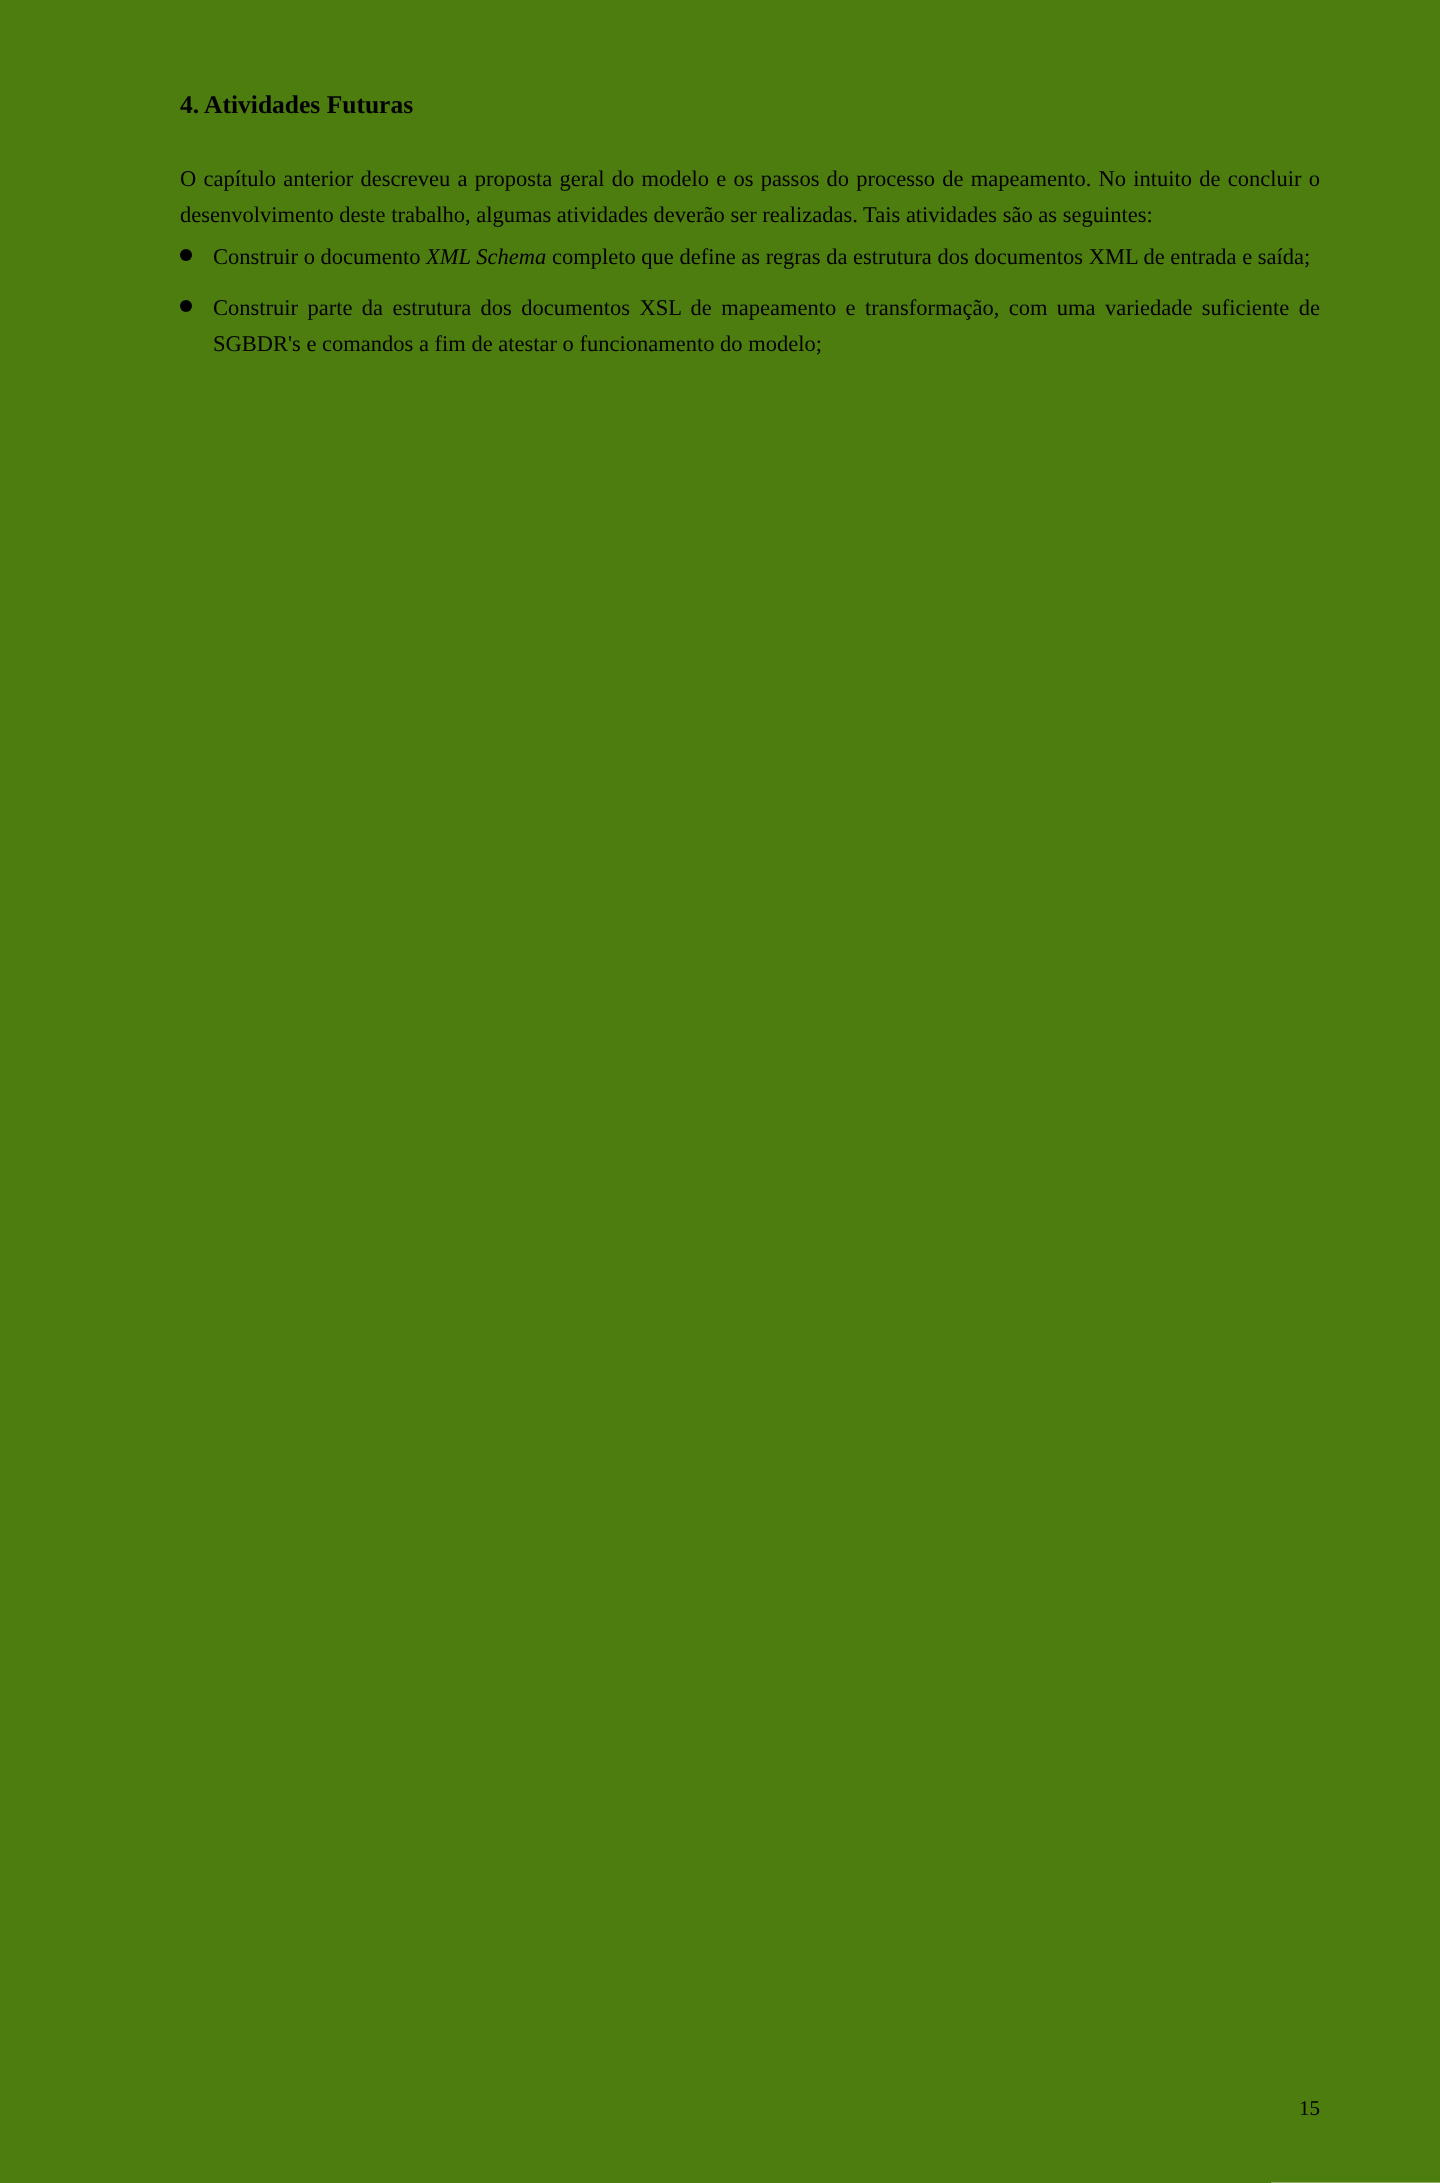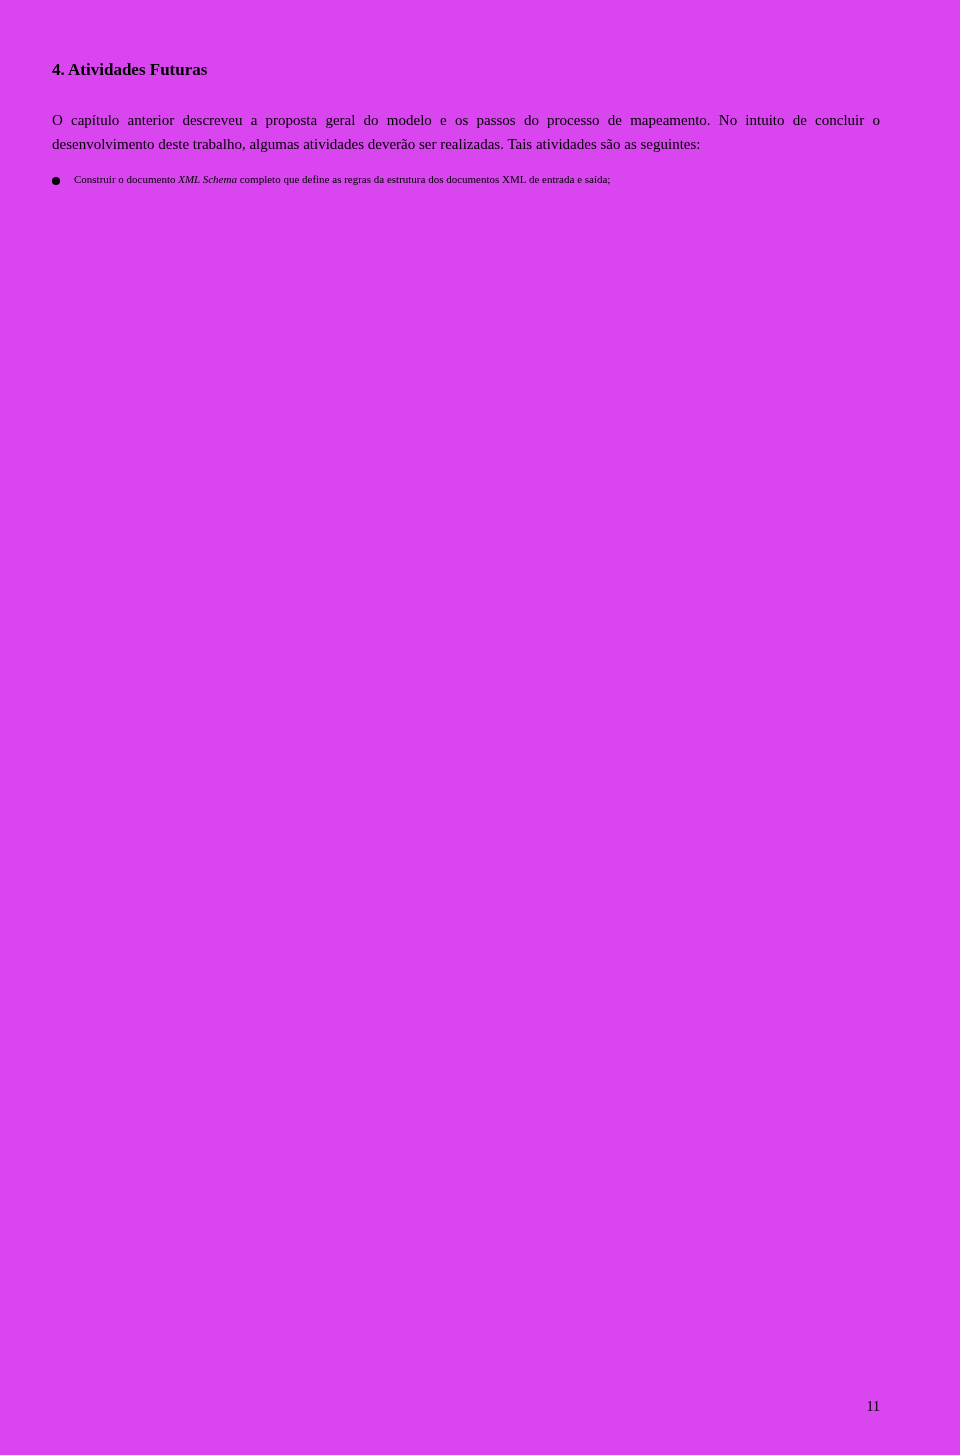--- a/index.html
+++ b/index.html
@@ -14,49 +14,49 @@
       font-size: 15px;
       color: #000000;
       width: 960px;
       min-height: 1455px;
       position: relative;
     }
 
     .page {
       width: 960px;
       min-height: 1455px;
-      background: #d946ef;
-      padding: 60px 80px 80px 52px;
+      background: #4d7c0f;
+      padding: 60px 80px 80px 120px;
       position: relative;
     }
 
     .chapter-title {
       font-size: 17px;
       font-weight: bold;
       margin-bottom: 28px;
     }
 
     .paragraph {
       font-size: 15px;
       line-height: 1.6;
       text-align: justify;
-      margin-bottom: 15px;
+      margin-bottom: 4px;
     }
 
     .bullet-list {
       list-style: none;
       padding: 0;
       margin: 0;
     }
 
     .bullet-list li {
       display: flex;
       align-items: flex-start;
       margin-bottom: 10px;
-      font-size: 11px;
+      font-size: 15px;
       line-height: 1.6;
       text-align: justify;
     }
 
     .bullet-dot {
       display: inline-block;
       width: 8px;
       height: 8px;
       background: #000;
       border-radius: 50%;
@@ -93,20 +93,26 @@
 
   <ul class="bullet-list">
 
     <li>
       <span class="bullet-dot"></span>
       <span class="bullet-text">
         Construir o documento <em>XML Schema</em> completo que define as regras da estrutura dos documentos XML de entrada e saída;
       </span>
     </li>
 
+    <li>
+      <span class="bullet-dot"></span>
+      <span class="bullet-text">
+        Construir parte da estrutura dos documentos XSL de mapeamento e transformação, com uma variedade suficiente de SGBDR's e comandos a fim de atestar o funcionamento do modelo;
+      </span>
+    </li>
 
 
 
   </ul>
 
-  <div class="page-number">11</div>
+  <div class="page-number">15</div>
 
 </div>
 
 </body></html>

